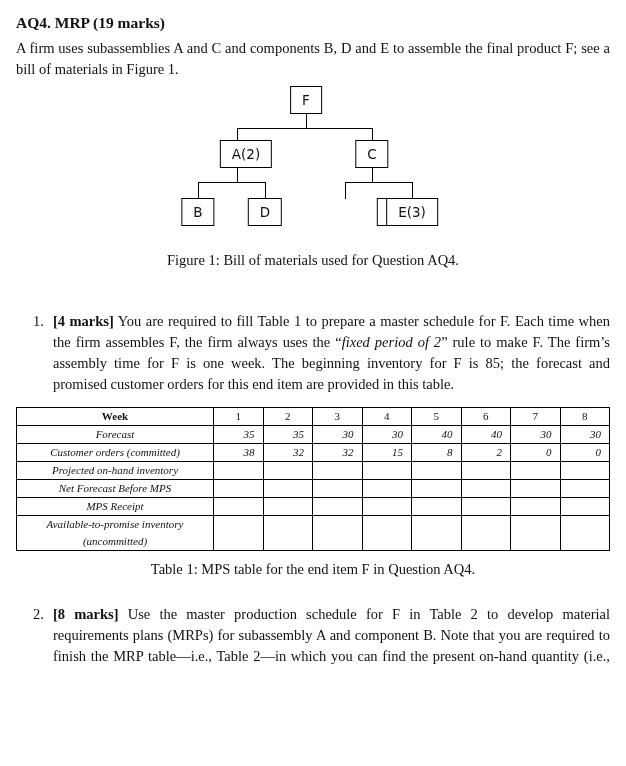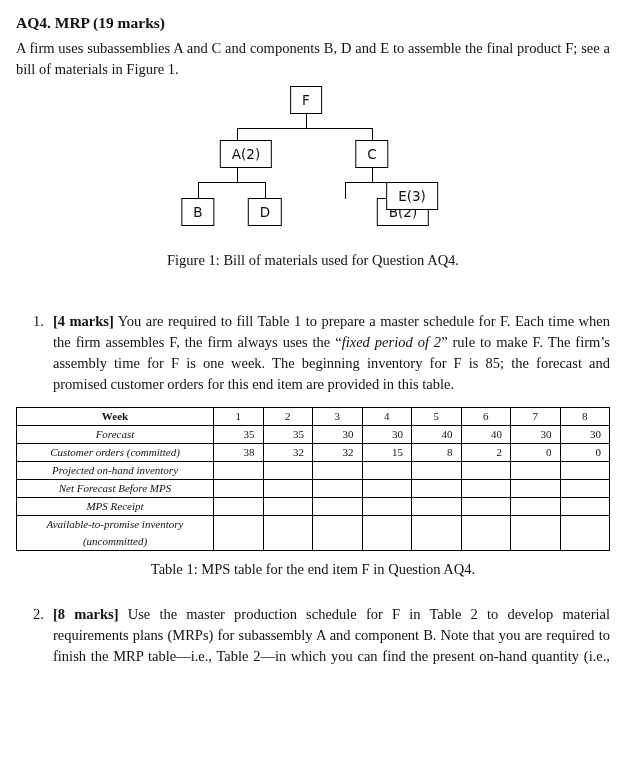--- a/index.html
+++ b/index.html
@@ -36,21 +36,21 @@
     padding: 3px 11px;
     text-align: center;
     white-space: nowrap;
   }
   .node-f  { left: 290px; top: 0; }
   .node-a  { left: 230px; top: 54px; }
   .node-c  { left: 356px; top: 54px; }
   .node-b  { left: 182px; top: 112px; }
   .node-d  { left: 249px; top: 112px; }
   .node-b2 { left: 342px; top: 112px; margin-left: 45px; }
-  .node-e3 { left: 396px; top: 96px; }
+  .node-e3 { left: 396px; top: 112px; }
   .fig-caption { text-align: center; margin-top: 22px; }
 
   
   .enum { position: relative; padding-left: 37px; text-align: justify; }
   .enum-1 { margin-top: 40px; }
   .enum-2 { margin-top: 24px; }
   .enum .num { position: absolute; left: 17px; top: 0; }
   .marks { font-weight: bold; }
   .ital { font-style: italic; }
 
@@ -65,21 +65,21 @@
   .mps th, .mps td {
     border: 1px solid #000000;
     padding: 0 5px;
     height: 18px;
     line-height: 17px;
     overflow: hidden;
   }
   .mps th { font-weight: normal; text-align: center; }
   .mps th.week-head { font-weight: bold; }
   .mps td.label-cell { text-align: center; font-style: italic; }
-  .mps td.val { text-align: right; padding-right: 8px; font-variant-numeric: lining-nums; }
+  .mps td.val { text-align: right; padding-right: 8px; font-variant-numeric: lining-nums; font-style: italic; }
   .tab-caption { text-align: center; margin-top: 8px; }
 </style>
 </head>
 <body>
 
 <div class="page">
 
   <div class="doc-title">AQ4. MRP (19 marks)</div>
 
   <p class="intro">A firm uses subassemblies A and C and components B, D and E to assemble the final product F; see a bill of materials in Figure 1.</p>

